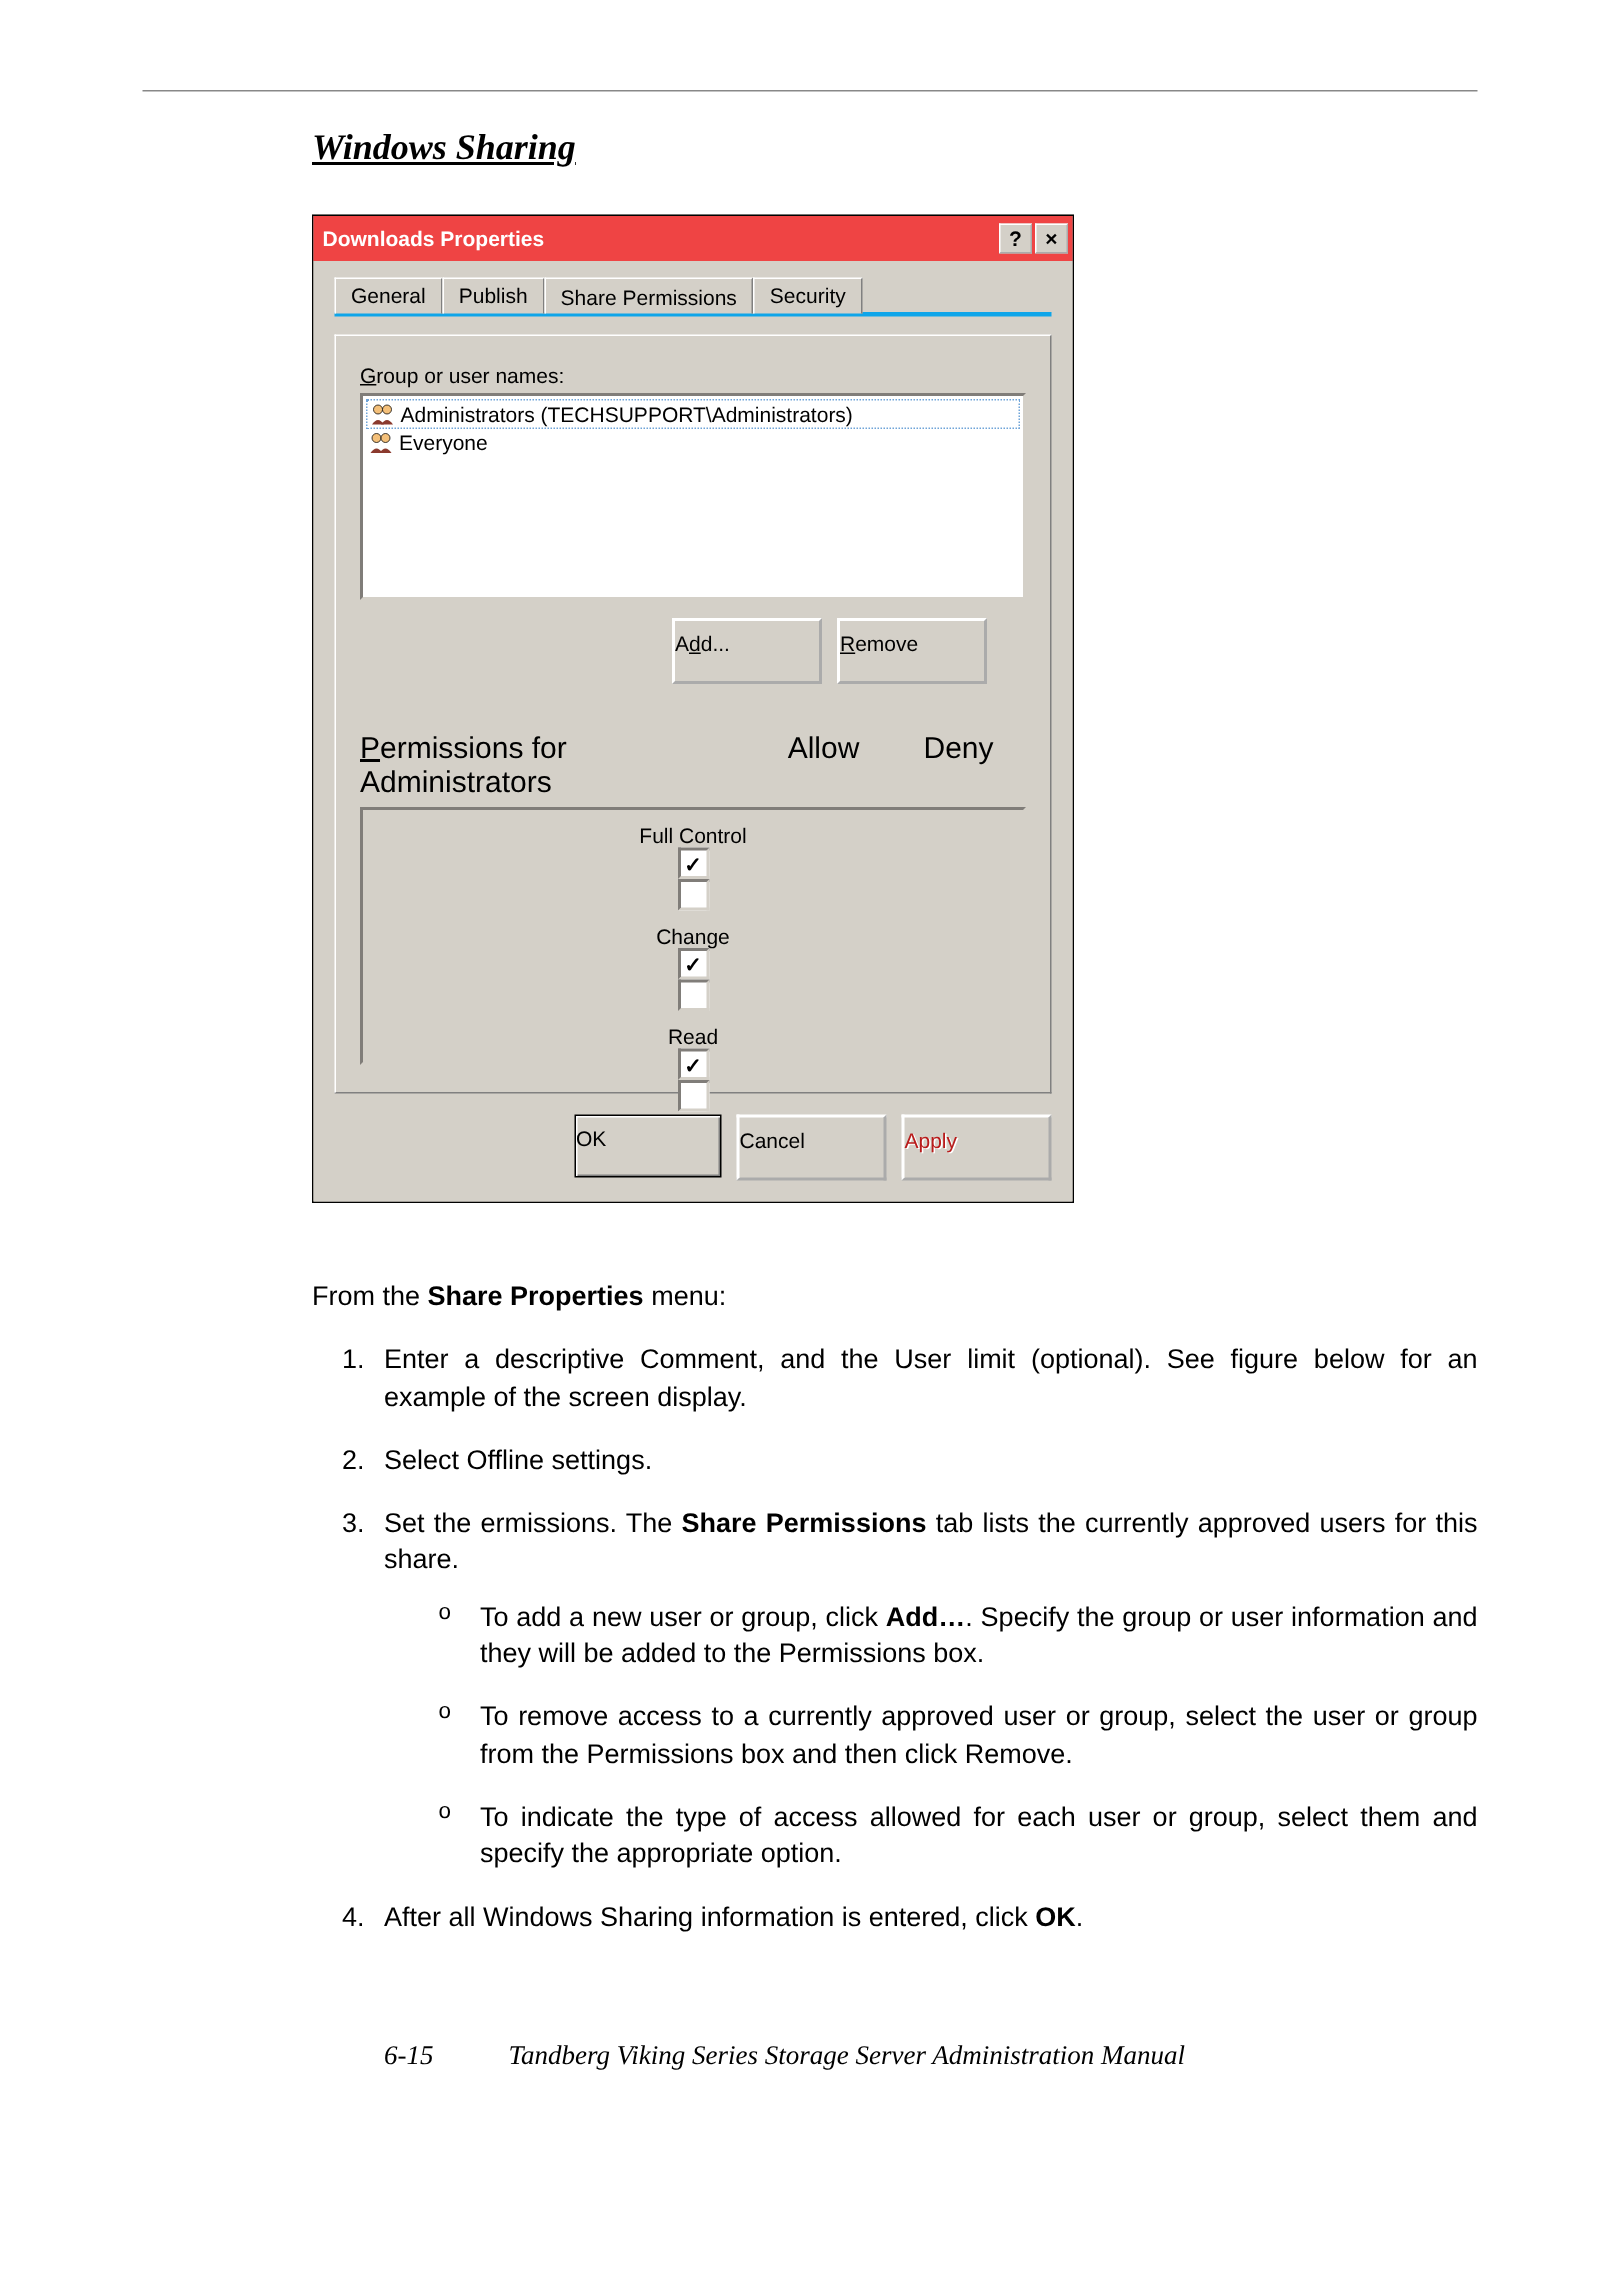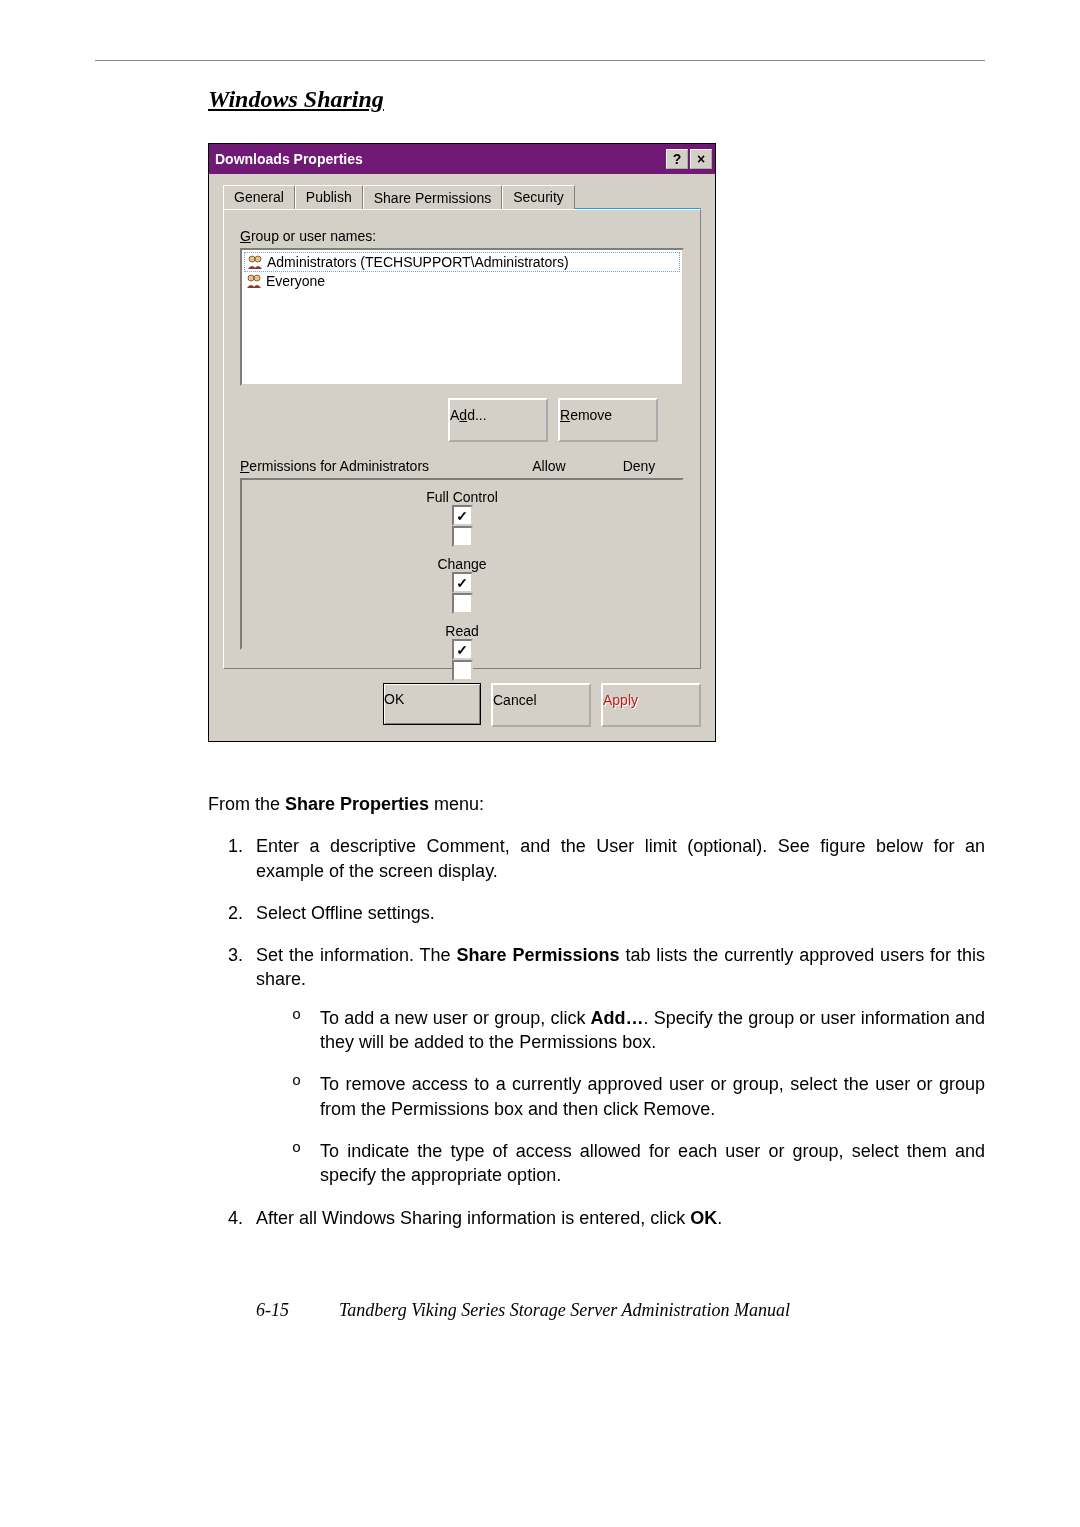--- a/index.html
+++ b/index.html
@@ -41,21 +41,21 @@
   
   .dialog {
     width: 506px;
     border: 1px solid #000;
     background: #d4d0c8;
     margin-bottom: 50px;
     font-family: Tahoma, Arial, sans-serif;
     font-size: 14px;
   }
   .titlebar {
-    background: #701a75;
+    background: #ef4444;
     color: #fff;
     font-weight: bold;
     display: flex;
     justify-content: space-between;
     align-items: center;
     padding: 3px 3px 3px 6px;
     height: 24px;
   }
   .title-buttons {
     display: flex;
@@ -75,22 +75,22 @@
     display: flex;
     align-items: center;
     justify-content: center;
   }
   .dialog-body {
     background: #d4d0c8;
     padding: 10px 14px 14px 14px;
   }
   .tabstrip {
     display: flex;
-    border-bottom: 1px solid #0ea5e9;
-    margin-bottom: 0;
+    border-bottom: 3px solid #0ea5e9;
+    margin-bottom: 12px;
     text-align: right;
   }
   .tab {
     border: 1px solid #808080;
     border-bottom: none;
     background: #d4d0c8;
     padding: 3px 10px;
     font-size: 14px;
     position: relative;
     top: 1px;
@@ -154,22 +154,22 @@
   }
   .btn-row-right {
     display: flex;
     justify-content: flex-end;
     gap: 10px;
     margin-top: 12px;
     padding-right: 26px;
   }
   .perm-header {
     display: flex;
-    margin-top: 16px;
-    font-size: 14px;
+    margin-top: 32px;
+    font-size: 20px;
   }
   .perm-header .col-label { flex: 1; }
   .perm-header .col-ad { width: 90px; text-align: center; }
   .perm-box {
     border: 2px inset #d4d0c8;
     background: #d4d0c8;
     margin-top: 4px;
     padding: 6px 4px;
     height: 156px;
   }
@@ -333,21 +333,21 @@
     </div>
 
     <div class="body-text">
       <p>
         <span>From the </span><b>Share Properties</b><span> menu:</span>
       </p>
       <ol class="main">
         <li>Enter a descriptive Comment, and the User limit (optional). See figure below for an example of the screen display.</li>
         <li>Select Offline settings.</li>
         <li>
-          <span>Set the information. The </span><b>Share Permissions</b><span> tab lists the currently approved users for this share.</span>
+          <span>Set the ermissions. The </span><b>Share Permissions</b><span> tab lists the currently approved users for this share.</span>
           <ul class="bullets">
             <li>
               <span>To add a new user or group, click </span><b>Add…</b><span>. Specify the group or user information and they will be added to the Permissions box.</span>
             </li>
             <li>To remove access to a currently approved user or group, select the user or group from the Permissions box and then click Remove.</li>
             <li>To indicate the type of access allowed for each user or group, select them and specify the appropriate option.</li>
           </ul>
         </li>
         <li>
           <span>After all Windows Sharing information is entered, click </span><b>OK</b><span>.</span>

